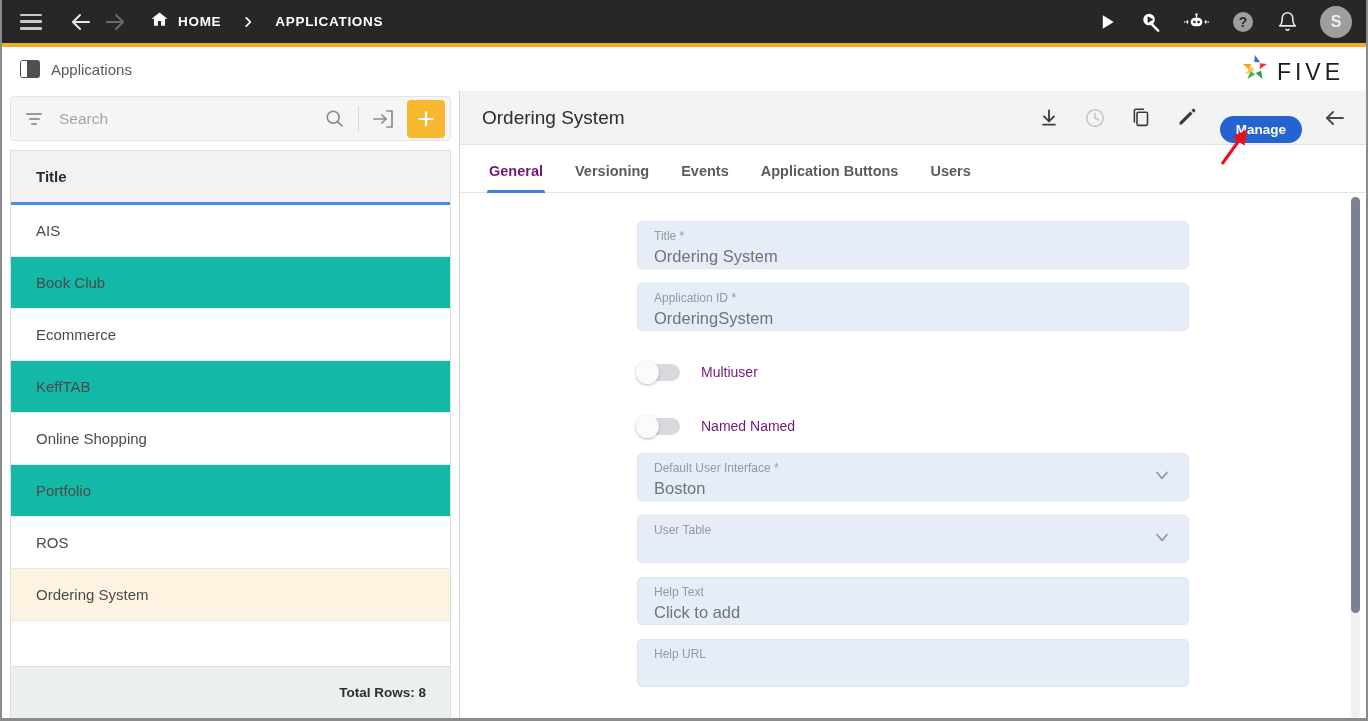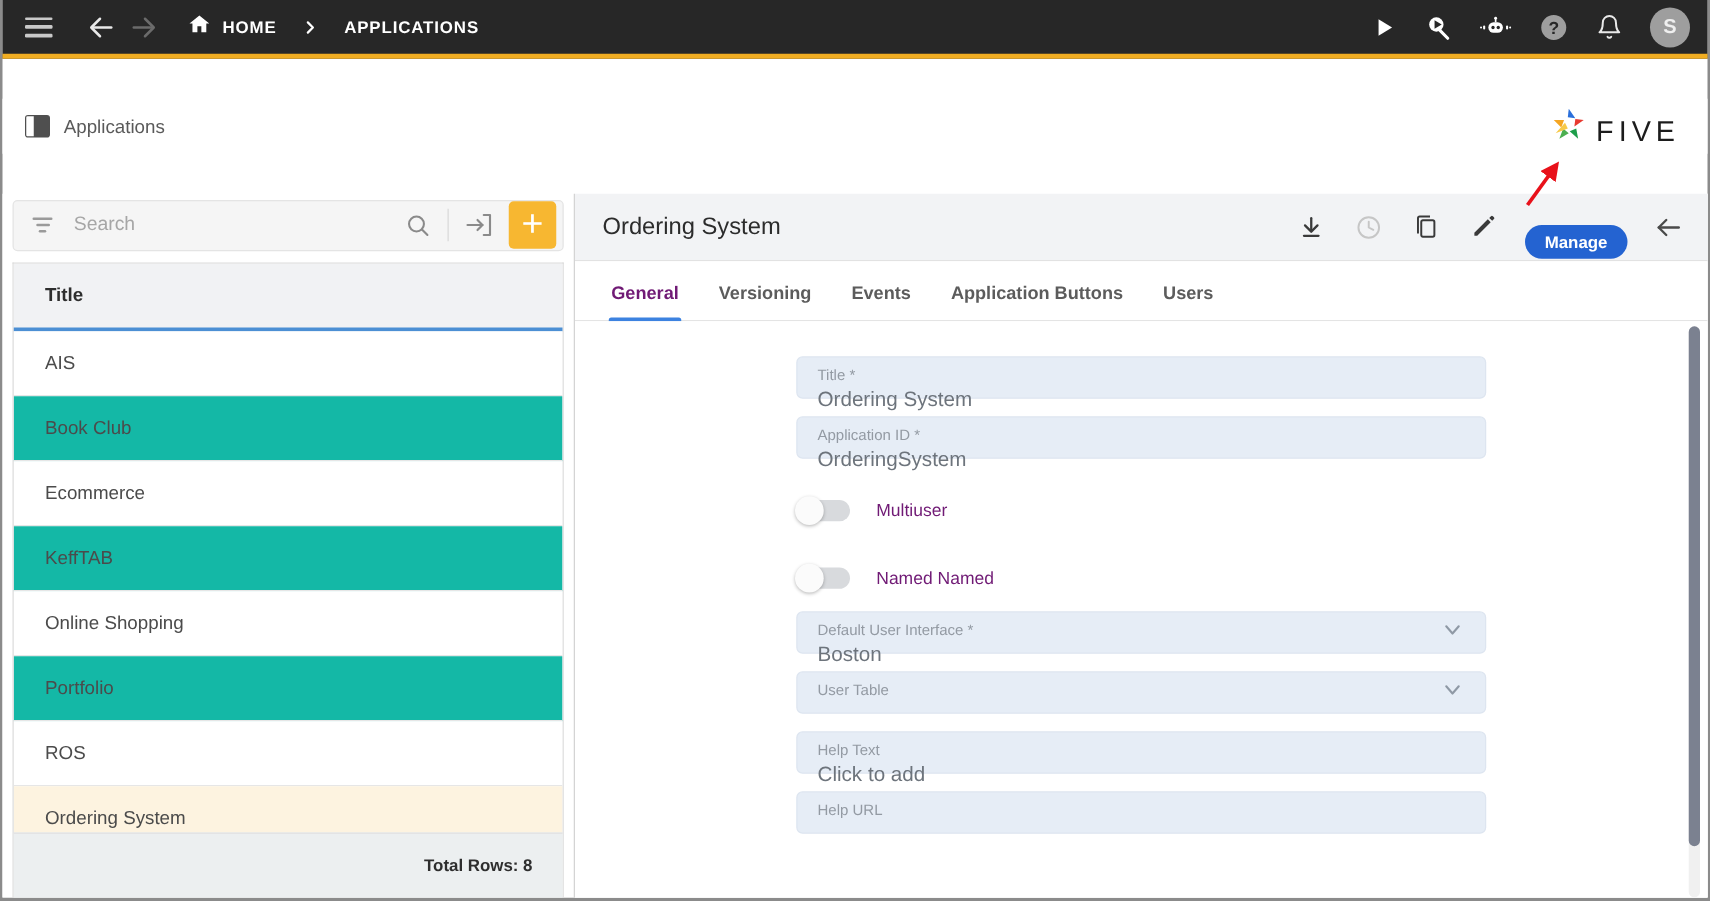--- a/index.html
+++ b/index.html
@@ -10,21 +10,20 @@
     overflow: hidden;
   }
   .app {
     width: 1368px; height: 721px;
     position: relative;
     display: flex; flex-direction: column;
     border-left: 2px solid #8b8b8b;
     border-right: 2px solid #8b8b8b;
     border-bottom: 3px solid #8b8b8b;
     background: #fff;
-    gap: 32px;
   }
 
   
   .topbar {
     height: 47px; flex: 0 0 47px;
     background: #272727;
     display: flex; align-items: center;
     padding: 0 14px 0 18px;
     border-bottom: 4px solid #f0ad22;
     position: relative;
@@ -182,21 +181,21 @@
 
   .formarea {
     flex: 1 1 auto; position: relative; overflow: hidden; background: #fff;
     display: flex; justify-content: center;
   }
   .formcol { width: 552px; padding-top: 28px; }
   .field {
     background: #e6edf6;
     border: 1px solid #dde5f0;
     border-radius: 5px;
-    height: 34px; margin-bottom: 14px;
+    height: 48px; margin-bottom: 14px;
     padding: 7px 16px 0 16px;
     position: relative; cursor: text;
   }
   .field .lbl { font-size: 12px; color: #939aa3; display: block; line-height: 14px; }
   .field .req { color: #939aa3; }
   .field .val { font-size: 16.5px; color: #6d747c; display: block; line-height: 24px; margin-top: 1px; }
   .field.select .chev {
     position: absolute; right: 16px; top: 50%; transform: translateY(-50%);
   }
   .field.blank .val { height: 24px; }

